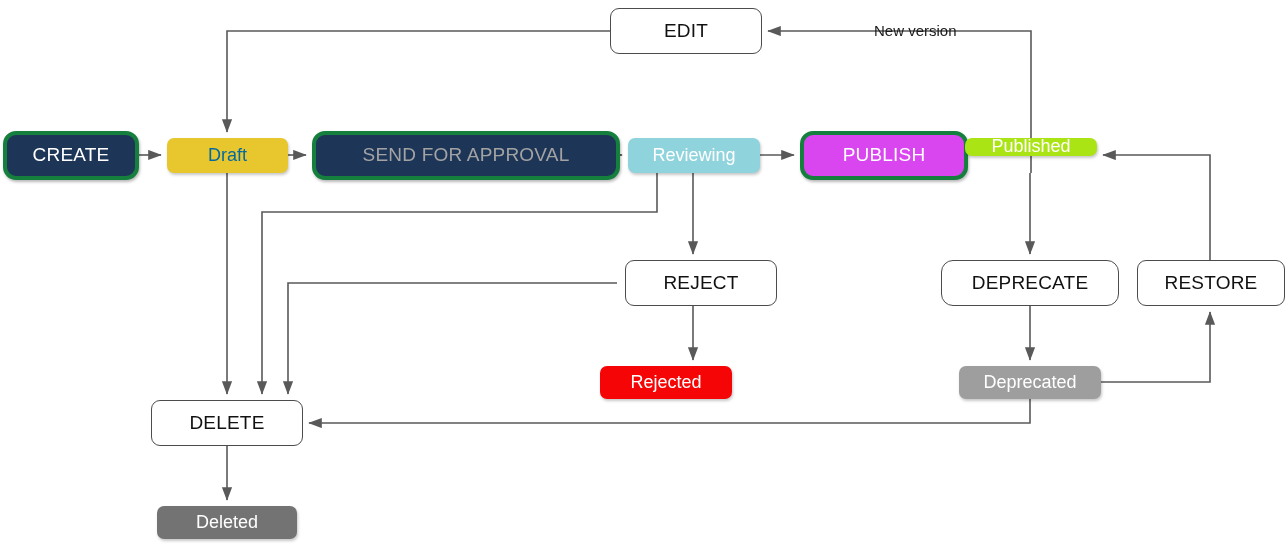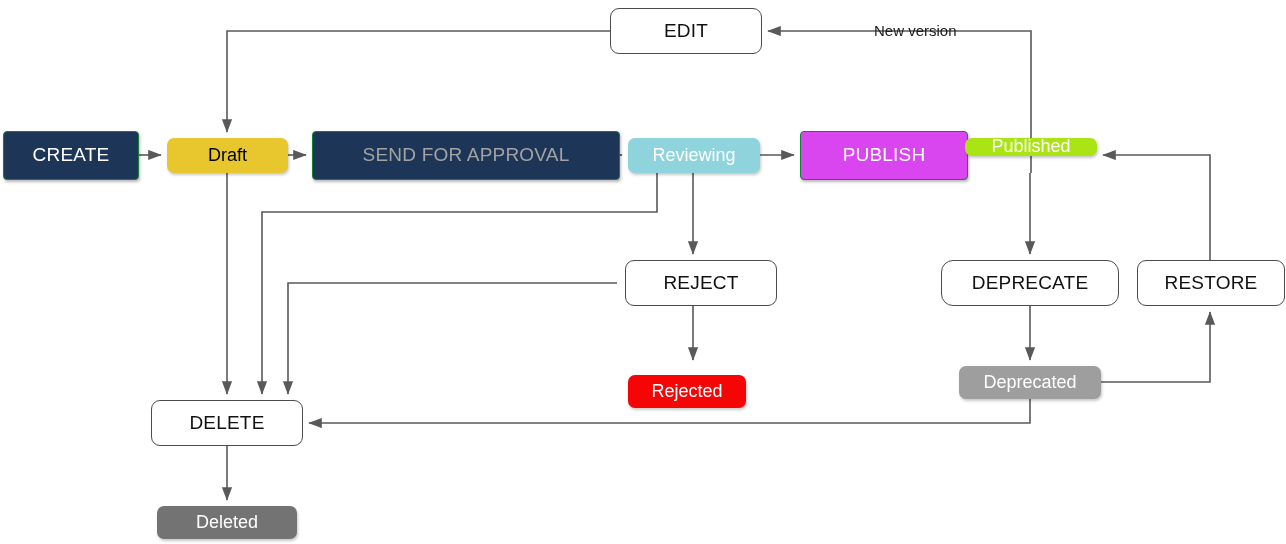--- a/index.html
+++ b/index.html
@@ -42,22 +42,22 @@
     background: #ffffff;
     border: 1.3px solid #4c4c4c;
     border-radius: 9px;
     color: #111111;
     font-size: 19px;
     letter-spacing: 0.2px;
   }
   
   .node.action-dark {
     background: #1d3557;
-    border: 1px solid #15803d;
-    border-radius: 4px;
+    border: 4px solid #15803d;
+    border-radius: 13px;
     color: #ffffff;
     font-size: 19px;
     letter-spacing: 0.2px;
     box-shadow: 1px 2px 3px rgba(0,0,0,0.28);
   }
   
   .node.state {
     border-radius: 7px;
     border: none;
     color: #ffffff;
@@ -99,28 +99,28 @@
         <path d="M 227,173 L 227,394" fill="none" stroke="#595959" stroke-width="1.6" stroke-linejoin="miter" marker-end="url(#arrowhead)"></path>
         <path d="M 657,173 L 657,212 L 262,212 L 262,394" fill="none" stroke="#595959" stroke-width="1.6" stroke-linejoin="miter" marker-end="url(#arrowhead)"></path>
         <path d="M 617,283 L 288,283 L 288,394" fill="none" stroke="#595959" stroke-width="1.6" stroke-linejoin="miter" marker-end="url(#arrowhead)"></path>
         <path d="M 1030,399 L 1030,423 L 309,423" fill="none" stroke="#595959" stroke-width="1.6" stroke-linejoin="miter" marker-end="url(#arrowhead)"></path>
         <path d="M 227,446 L 227,500" fill="none" stroke="#595959" stroke-width="1.6" stroke-linejoin="miter" marker-end="url(#arrowhead)"></path>
       </g>
   </svg>
 
   <div id="node-layer">
       <div class="node action-dark" style="left: 3px; top: 131px; width: 136px; height: 49px; background: rgb(29, 53, 87); color: rgb(255, 255, 255);">CREATE</div>
-      <div class="node state" style="left: 167px; top: 138px; width: 121px; height: 35px; background: rgb(232, 199, 46); color: #000000;">Draft</div>
+      <div class="node state" style="left: 167px; top: 138px; width: 121px; height: 35px; background: rgb(232, 199, 46); color: #0369a1;">Draft</div>
       <div class="node action-dark" style="left: 312px; top: 131px; width: 308px; height: 49px; background: rgb(29, 53, 87); color: #a3a3a3;">SEND FOR APPROVAL</div>
       <div class="node state" style="left: 628px; top: 138px; width: 132px; height: 35px; background: rgb(143, 211, 220); color: rgb(255, 255, 255);">Reviewing</div>
       <div class="node action-dark" style="left: 800px; top: 131px; width: 168px; height: 49px; background: #d946ef; color: rgb(255, 255, 255);">PUBLISH</div>
       <div class="node state" style="left: 965px; top: 138px; width: 132px; height: 18px; background: rgb(170, 228, 20); color: rgb(255, 255, 255);">Published</div>
       <div class="node action" style="left: 610px; top: 8px; width: 152px; height: 46px; color: rgb(17, 17, 17);">EDIT</div>
       <div class="node action" style="left: 625px; top: 260px; width: 152px; height: 46px; color: rgb(17, 17, 17);">REJECT</div>
-      <div class="node state" style="left: 628px; top: 366px; width: 118px; height: 33px; background: rgb(245, 5, 5); color: rgb(255, 255, 255); margin-top: 9px;">Rejected</div>
+      <div class="node state" style="left: 600px; top: 366px; width: 132px; height: 33px; background: rgb(245, 5, 5); color: rgb(255, 255, 255);">Rejected</div>
       <div class="node action" style="left: 941px; top: 260px; width: 178px; height: 46px; color: rgb(17, 17, 17); border-radius: 12px;">DEPRECATE</div>
       <div class="node action" style="left: 1137px; top: 260px; width: 148px; height: 46px; color: rgb(17, 17, 17);">RESTORE</div>
       <div class="node state" style="left: 959px; top: 366px; width: 142px; height: 33px; background: rgb(158, 158, 158); color: rgb(255, 255, 255);">Deprecated</div>
       <div class="node action" style="left: 151px; top: 400px; width: 152px; height: 46px; color: rgb(17, 17, 17);">DELETE</div>
       <div class="node state" style="left: 157px; top: 506px; width: 140px; height: 33px; background: #737373; color: rgb(255, 255, 255);">Deleted</div>
     </div>
   <div id="label-layer">
       <div class="edge-label" style="left: 874px; top: 22px;">New version</div>
     </div>
 

